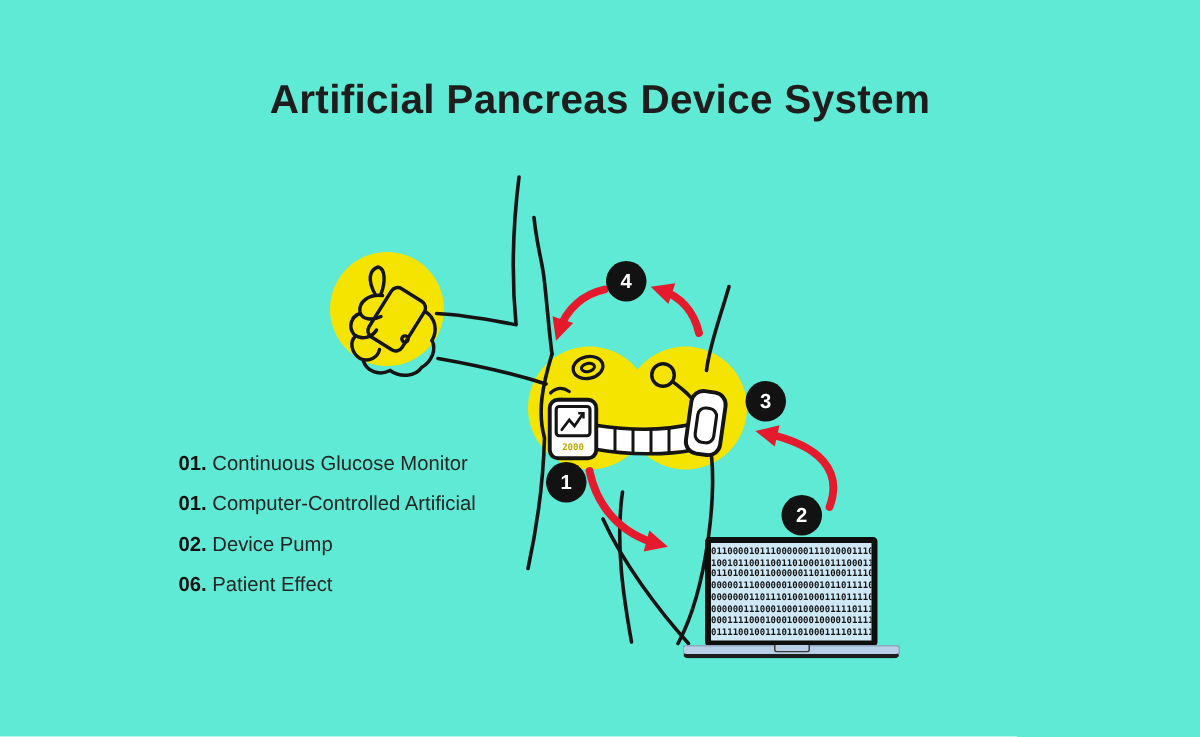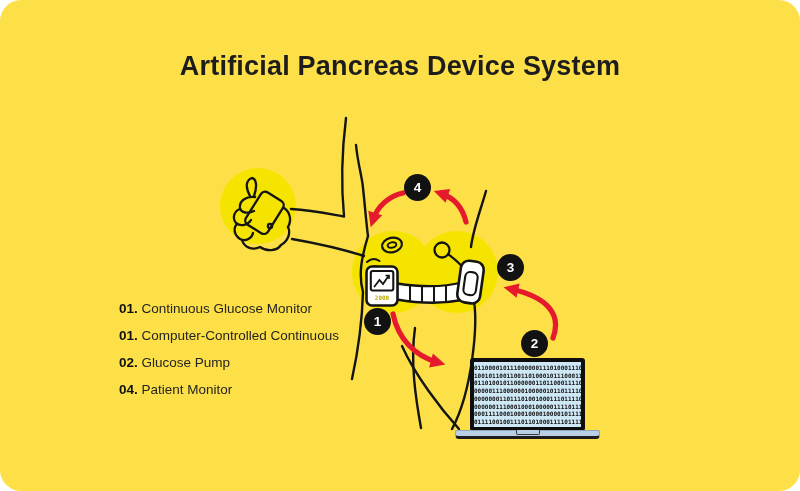--- a/index.html
+++ b/index.html
@@ -1,17 +1,17 @@
 <!DOCTYPE html>
 <html><head>
 <meta charset="utf-8">
 <style>
   html,body{margin:0;padding:0;background:#fff;}
-  .canvas{position:relative;width:800px;height:491px;background:#fde047;overflow:hidden;
-          font-family:"Liberation Sans",sans-serif;border-radius:21px;}
+  .canvas{position:relative;width:800px;height:491px;background:#5eead4;overflow:hidden;
+          font-family:"Liberation Sans",sans-serif;}
   .title{position:absolute;top:51px;left:0;right:0;text-align:center;
          font-size:27px;font-weight:700;color:#1d1d1d;letter-spacing:.2px;}
   .legend{position:absolute;left:119px;top:301px;}
   .legend-item{font-size:13.5px;color:#242424;line-height:16px;margin-bottom:11px;white-space:nowrap;}
   .legend-item b{font-weight:700;color:#111;}
   svg.art{position:absolute;left:0;top:0;}
   .badge{position:absolute;width:27px;height:27px;border-radius:50%;background:#121212;color:#fff;
          display:flex;align-items:center;justify-content:center;
          font-size:13.5px;font-weight:700;z-index:5;}
   .badge-1{left:364px;top:308px;}
@@ -146,25 +146,25 @@
     </div>
   </div>
 
   <div class="legend">
     <div class="legend-item">
       <b>01.</b>
       <span>Continuous Glucose Monitor</span>
     </div>
     <div class="legend-item">
       <b>01.</b>
-      <span>Computer-Controlled Continuous</span>
+      <span>Computer-Controlled Artificial</span>
     </div>
     <div class="legend-item">
       <b>02.</b>
-      <span>Glucose Pump</span>
+      <span>Device Pump</span>
     </div>
     <div class="legend-item">
-      <b>04.</b>
-      <span>Patient Monitor</span>
+      <b>06.</b>
+      <span>Patient Effect</span>
     </div>
   </div>
 
 </div>
 
 </body></html>

